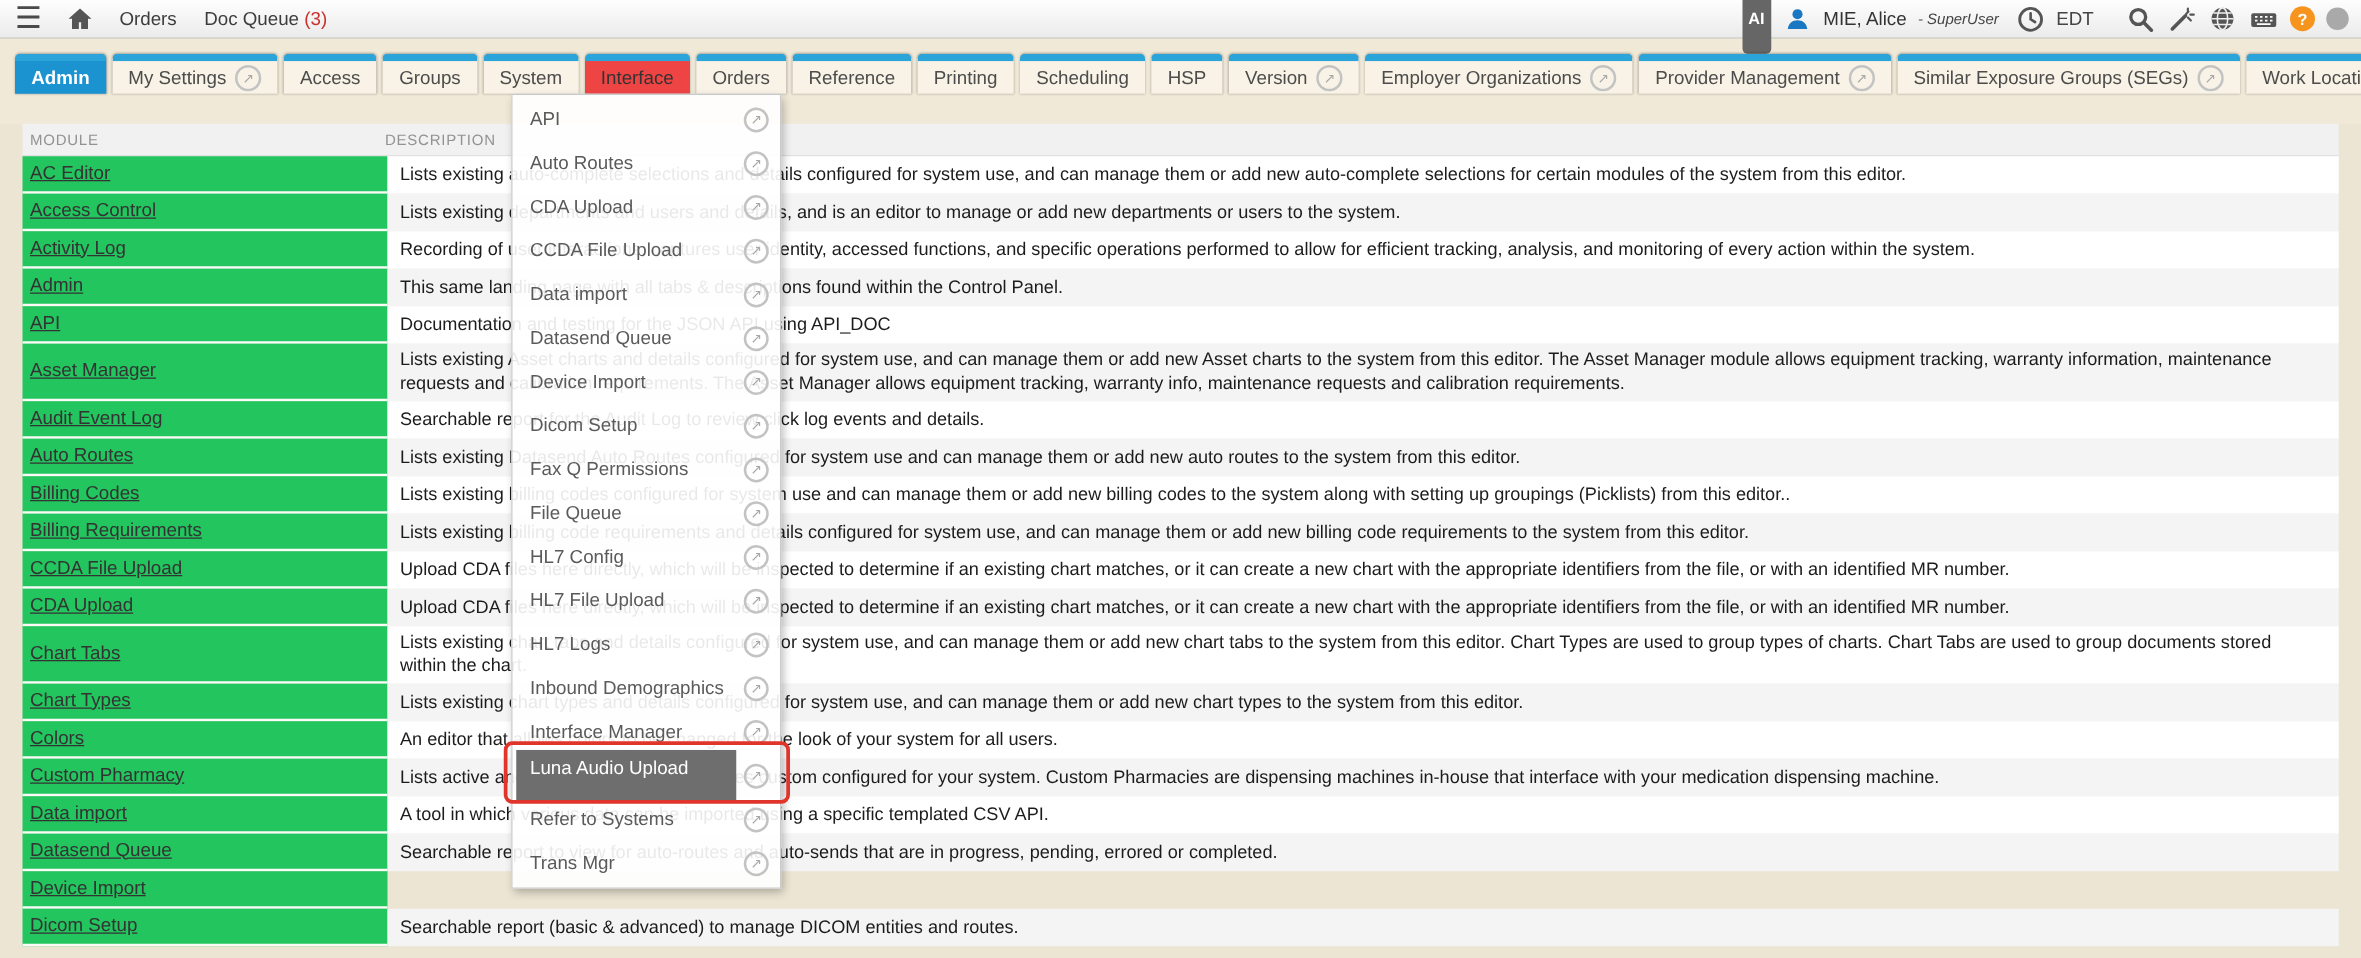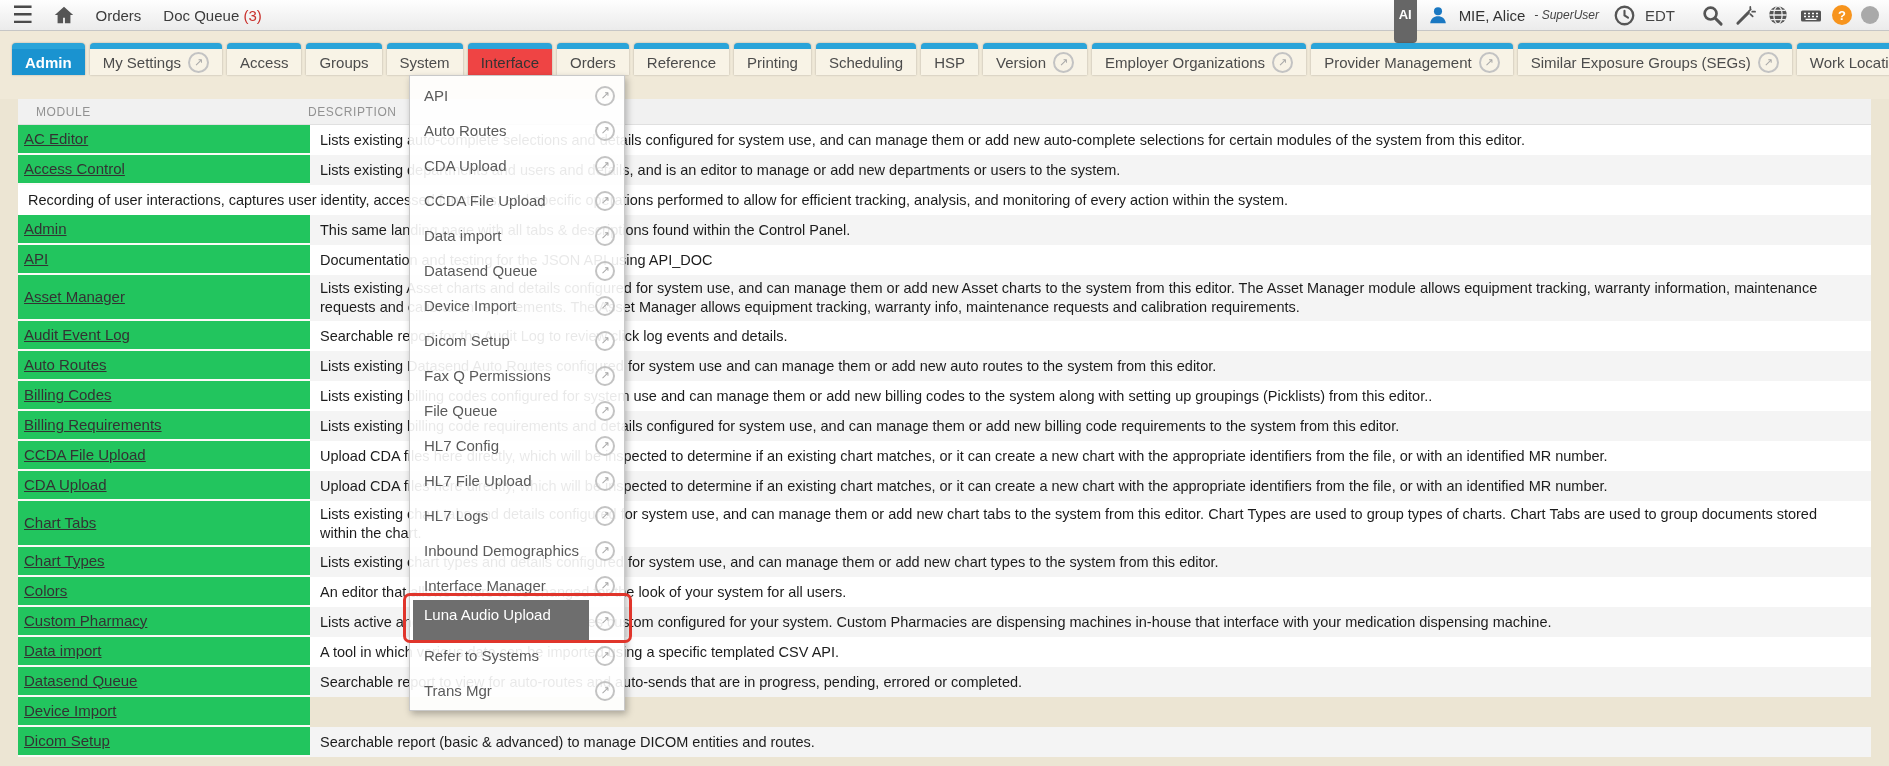--- a/index.html
+++ b/index.html
@@ -41,21 +41,21 @@
   .tab.active{background:#1a93d0;color:#fff;font-weight:bold;}
   .tab.open{background:#ef4444;color:#333;}
   .plink{
     width:21px;height:21px;border-radius:50%;border:2px solid #c3c3c3;color:#a8a8a8;
     font-size:11px;display:inline-flex;align-items:center;justify-content:center;flex:0 0 auto;
   }
   
   .content{margin:0 18px 0 18px;}
   .thead{display:flex;height:26px;background:#f1f1f1;border-bottom:1px solid #e0e0e0;
     align-items:center;font-size:12px;color:#929292;letter-spacing:.6px;}
-  .th.module{width:280px;padding-left:18px;}
+  .th.module{width:280px;padding-left:6px;}
   .th.desc{flex:1;padding-left:10px;}
   .trow{display:flex;min-height:30px;}
   .mcell{width:292px;background:#22c55e;border-bottom:2px solid #fbfaf7;
     display:flex;align-items:center;padding:0 8px 2px 6px;}
   .mcell a{color:#333;font-size:15px;text-decoration:underline;cursor:pointer;}
   .dcell{flex:1;display:flex;align-items:center;padding:4px 14px 4px 10px;
     font-size:14.5px;color:#1c1c1c;line-height:19px;}
   .trow.odd  .dcell{background:#ffffff;}
   .trow.even .dcell{background:#f4f4f4;}
   
@@ -211,20 +211,23 @@
       </div>
       <div class="trow even">
         <div class="mcell">
           <a class="mlink">Access Control</a>
         </div>
         <div class="dcell">
           <span class="dtext">Lists existing departments and users and details, and is an editor to manage or add new departments or users to the system.</span>
         </div>
       </div>
       <div class="trow odd">
+        <div class="mcell">
+          <a class="mlink">Activity Log</a>
+        </div>
         <div class="dcell">
           <span class="dtext">Recording of user interactions, captures user identity, accessed functions, and specific operations performed to allow for efficient tracking, analysis, and monitoring of every action within the system.</span>
         </div>
       </div>
       <div class="trow even">
         <div class="mcell">
           <a class="mlink">Admin</a>
         </div>
         <div class="dcell">
           <span class="dtext">This same landing page with all tabs &amp; descriptions found within the Control Panel.</span>

